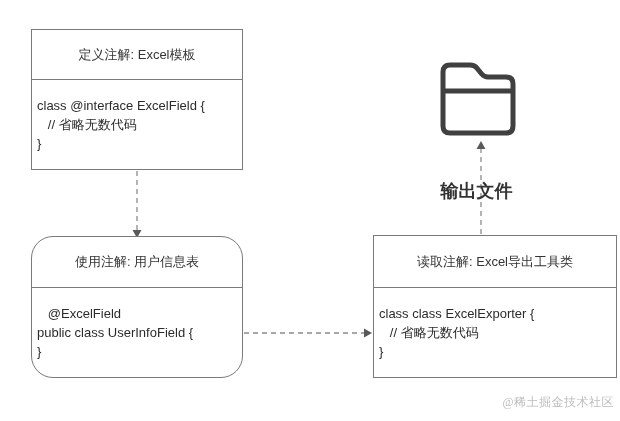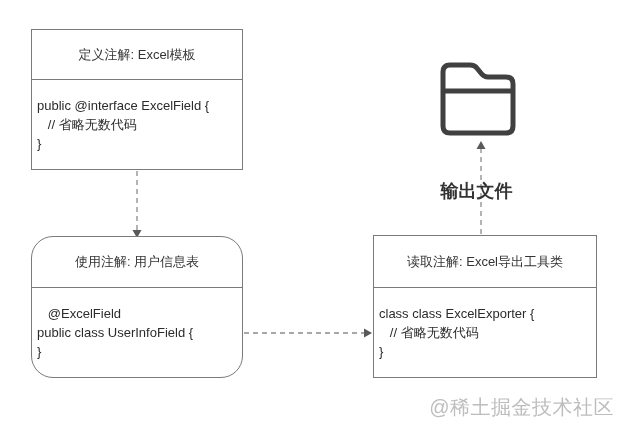--- a/index.html
+++ b/index.html
@@ -46,31 +46,31 @@
   .code-line{
     font-size:13px;
     line-height:19px;
     white-space:pre;
     color:#2b2b2b;
   }
   #box-define{left:31px;top:29px;width:212px;height:141px;}
   #box-define .box-title{height:50px;}
   #box-use{left:31px;top:236px;width:212px;height:142px;border-radius:22px;}
   #box-use .box-title{height:51px;}
-  #box-read{left:373px;top:235px;width:224px;height:143px;}
+  #box-read{left:373px;top:235px;width:244px;height:143px;}
   #box-read .box-title{height:52px;}
   .connectors{position:absolute;left:0;top:0;width:620px;height:421px;pointer-events:none;}
   .folder-svg{position:absolute;left:438px;top:60px;width:80px;height:78px;}
   .folder-label{
     position:absolute;left:434px;top:179px;width:85px;
     text-align:center;font-size:18px;color:var(--text);font-weight:bold;
   }
   .watermark{
     position:absolute;right:6px;top:394px;
-    font-size:20px;color:var(--watermark);letter-spacing:.5px;
+    font-size:12px;color:var(--watermark);letter-spacing:.5px;font-family:Liberation Serif, serif;
   }
 </style>
 </head>
 <body>
 
 <div class="canvas">
 
   <svg class="connectors" viewBox="0 0 620 421" xmlns="http://www.w3.org/2000/svg">
 
     <g>
@@ -85,21 +85,21 @@
 
     <g>
       <line x1="481" y1="234" x2="481" y2="148" stroke="#8c8c8c" stroke-width="1.3" stroke-dasharray="5 4"></line>
       <polygon points="481,141 476.5,149 485.5,149" fill="#595959"></polygon>
     </g>
   </svg>
 
   <div class="uml-box" id="box-define">
     <div class="box-title">定义注解: Excel模板</div>
     <div class="box-body">
-      <div class="code-line">public @interface ExcelField {</div>
+      <div class="code-line">class @interface ExcelField {</div>
       <div class="code-line">   // 省略无数代码</div>
       <div class="code-line">}</div>
     </div>
   </div>
 
   <div class="uml-box" id="box-use">
     <div class="box-title">使用注解: 用户信息表</div>
     <div class="box-body">
       <div class="code-line">   @ExcelField</div>
       <div class="code-line">public class UserInfoField {</div>

